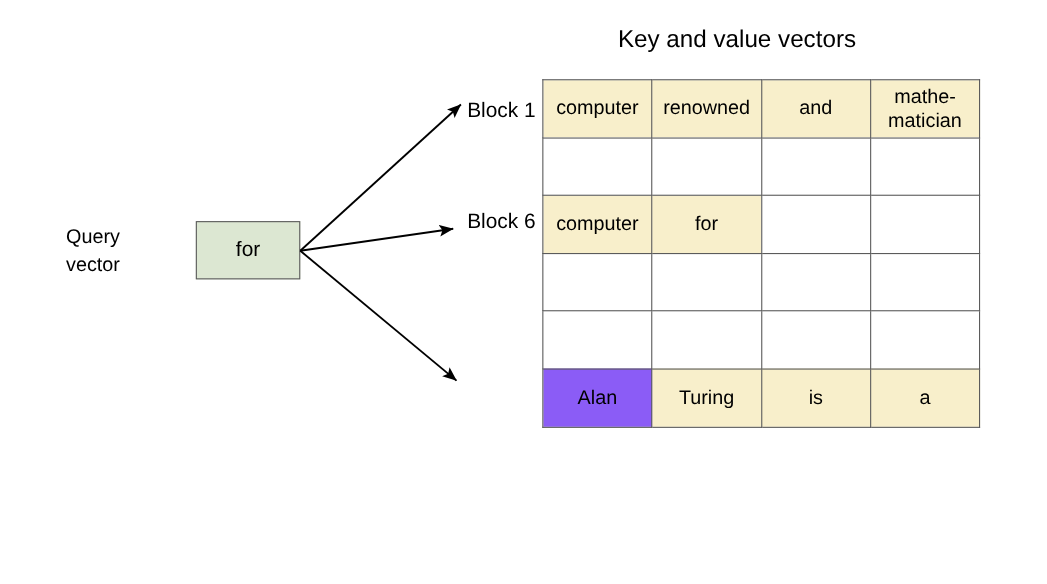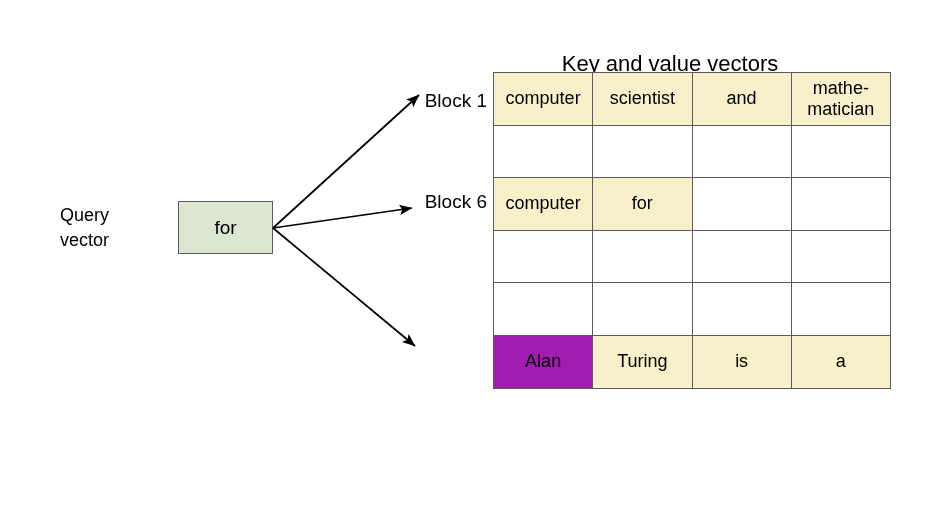--- a/index.html
+++ b/index.html
@@ -24,21 +24,20 @@
   
   #diagram-title {
     position: absolute;
     left: 520px;
     top: 22px;
     width: 300px;
     text-align: center;
     font-size: 22px;
     line-height: 28px;
     white-space: nowrap;
-    margin-top: 28px;
   }
   
   #query-vector-label {
     position: absolute;
     left: 60px;
     top: 203px;
     width: 112px;
     text-align: left;
     font-size: 18px;
     line-height: 25px;
@@ -132,21 +131,21 @@
     <line id="arrow-line-2" x1="273" y1="228" x2="415" y2="346" stroke="#000000" stroke-width="1.7" marker-end="url(#arrowhead)"></line>
   </svg>
 
   <div class="block-label" id="block-label-1">Block 1</div>
   <div class="block-label" id="block-label-2">Block 6</div>
 
   <table id="kv-table">
     <tbody>
         <tr>
           <td class="filled" style="background: rgb(248, 239, 203);">computer</td>
-          <td class="filled" style="background: rgb(248, 239, 203);">scientist</td>
+          <td class="filled" style="background: rgb(248, 239, 203);">renowned</td>
           <td class="filled" style="background: rgb(248, 239, 203);">and</td>
           <td class="filled" style="background: rgb(248, 239, 203);">
             <span class="wrapline">mathe-</span>
             <span class="wrapline">matician</span>
           </td>
         </tr>
         <tr>
           <td></td>
           <td></td>
           <td></td>
@@ -164,21 +163,21 @@
           <td></td>
           <td></td>
         </tr>
         <tr>
           <td></td>
           <td></td>
           <td></td>
           <td></td>
         </tr>
         <tr>
-          <td class="filled" style="background: #a21caf;">Alan</td>
+          <td class="filled" style="background: #8b5cf6;">Alan</td>
           <td class="filled" style="background: rgb(248, 239, 203);">Turing</td>
           <td class="filled" style="background: rgb(248, 239, 203);">is</td>
           <td class="filled" style="background: rgb(248, 239, 203);">a</td>
         </tr>
       </tbody>
   </table>
 
 </div>
 
 </body></html>

